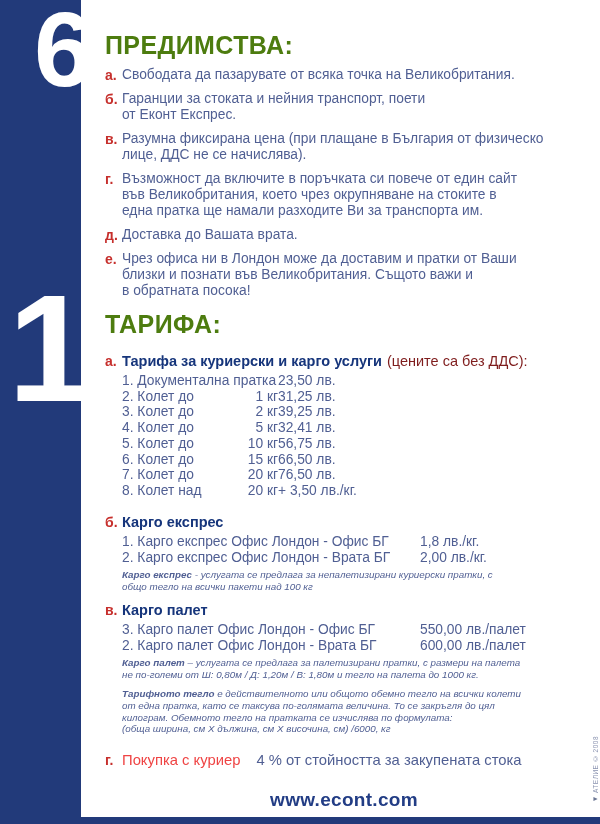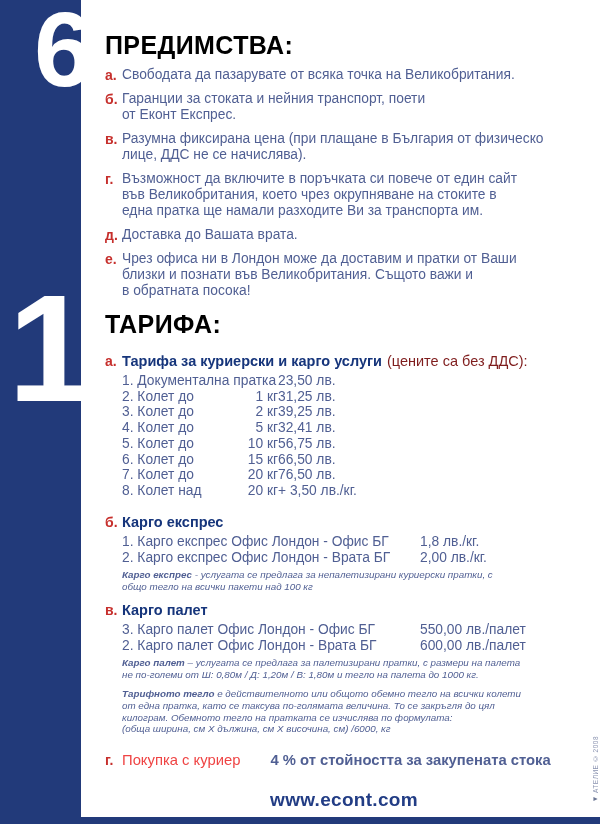--- a/index.html
+++ b/index.html
@@ -4,21 +4,21 @@
 <style>
   html,body{margin:0;padding:0}
   body{width:600px;height:824px;position:relative;background:#fff;
        font-family:"Liberation Sans",sans-serif;overflow:hidden}
   .sidebar{position:absolute;left:0;top:0;width:81px;height:817px;background:#223a7a}
   .bottombar{position:absolute;left:0;top:817px;width:600px;height:7px;background:#223a7a}
   .bignum{position:absolute;color:#fff;font-weight:bold;line-height:1;z-index:2}
   .num6{left:34px;top:-4px;font-size:106px}
   .num1{left:8px;top:272px;font-size:152px}
   .content{position:absolute;left:105px;top:0;width:480px;color:#505f93;z-index:3}
-  h1{margin:0;color:#000000;font-size:25px;line-height:28px;font-weight:bold;letter-spacing:.4px}
+  h1{margin:0;color:#4d7c0f;font-size:25px;line-height:28px;font-weight:bold;letter-spacing:.4px}
   .h-adv{margin-top:31px}
   .h-tar{margin-top:11px}
   .adv{display:flex;margin-top:8px;font-size:13.8px;line-height:16px}
   .adv:first-of-type{margin-top:8px}
   .letter{color:#c62f2c;font-weight:bold;width:17px;flex:none;font-size:14px}
   .txt{white-space:pre-line}
   .sec-head{display:flex;margin-top:15px;font-size:14.5px;line-height:17px}
   .sec-head .bld{color:#16357b;font-weight:bold}
   .sec-head .reg{font-weight:normal;color:#7f1d1d;margin-left:5px}
   table.tariff{border-collapse:collapse;table-layout:fixed;width:440px;
@@ -28,21 +28,21 @@
   td.price{padding-left:37px}
   .crow{display:grid;grid-template-columns:298px 1fr;margin-left:17px;
         font-size:13.8px;line-height:16.3px;white-space:nowrap}
   .crow.first{margin-top:3px}
   .note{margin:3px 0 0 17px;width:438px;font-size:9.8px;line-height:11.8px;
         font-style:italic;white-space:pre-line}
   .note .nb{font-weight:bold}
   .wnote{margin-top:7px}
   .purchase{display:flex;margin-top:16px;font-size:14.8px;line-height:18px}
   .purchase .bld{color:#ef4444;font-weight:normal}
-  .purchase .rest{margin-left:30px;font-weight:bold}
+  .purchase .rest{margin-left:16px;font-weight:normal}
   .footer-url{position:absolute;left:105px;top:789px;width:478px;text-align:center;
               font-size:19px;font-weight:bold;color:#223d85;letter-spacing:.3px;z-index:3}
   .credit{position:absolute;right:1px;top:736px;writing-mode:vertical-rl;
           transform:rotate(180deg);font-size:6.5px;color:#8a93b0;letter-spacing:.5px;z-index:3}
   .credit .tri{font-size:7px;color:#6b7694}
 </style>
 </head>
 <body>
 
 <div class="sidebar"></div>

